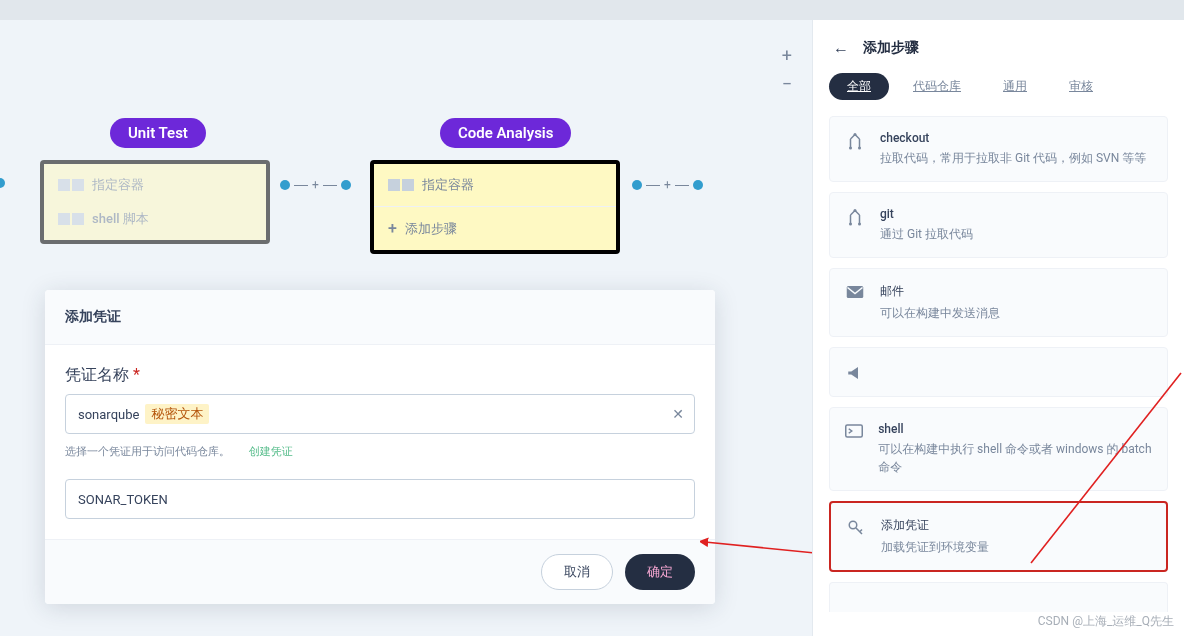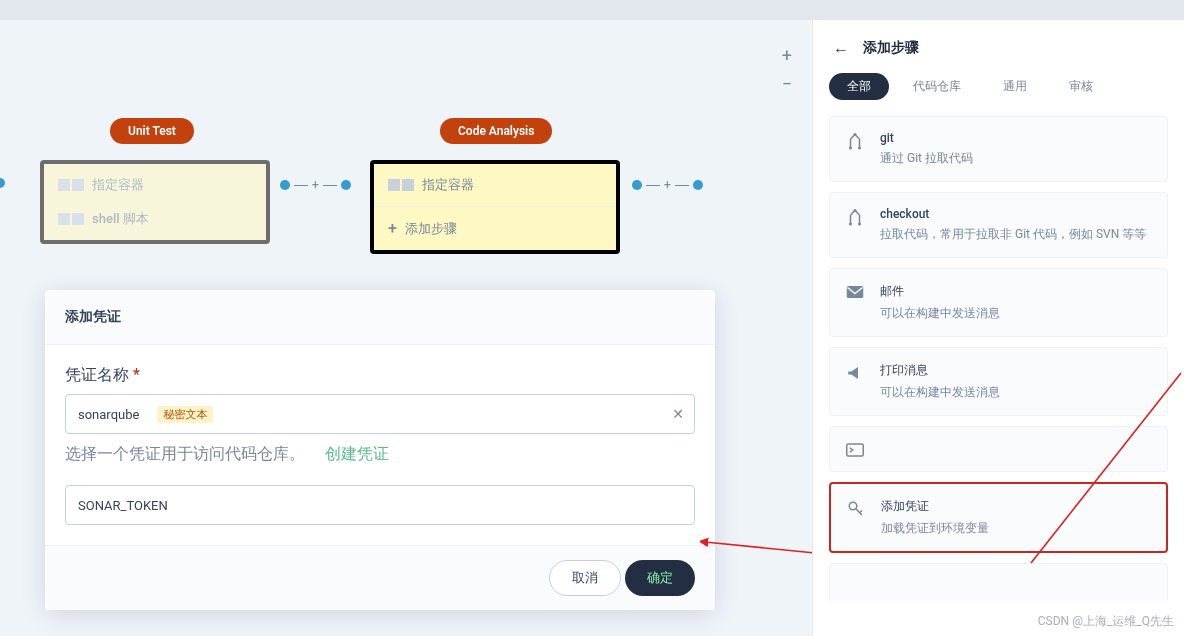--- a/index.html
+++ b/index.html
@@ -3,55 +3,55 @@
 <meta charset="utf-8">
 <style>
 * { box-sizing: border-box; margin: 0; padding: 0; font-family: -apple-system, BlinkMacSystemFont, "Segoe UI", Roboto, "Helvetica Neue", Arial, "PingFang SC", "Microsoft YaHei", sans-serif; }
 body { width: 1184px; height: 636px; background: #eff4f9; overflow: hidden; position: relative; }
 .topbar { height: 20px; background: #dbe1e7; opacity: 0.7; position: absolute; top:0; left:0; right:0; }
 .canvas { position: absolute; left:0; top:20px; bottom:0; right: 372px; }
 .sidebar { position: absolute; right:0; top:20px; bottom:0; width:372px; background:#fff; border-left:1px solid #e3e9ef; }
 .canvas-inner { position: relative; width:100%; height:100%; }
 .plusminus { position: absolute; right: 20px; top: 25px; color:#79879c; font-size:18px; }
 .plusminus div { height:28px; text-align:center; }
-.stage-label { position:absolute; background:#c2410c; color:#fff; border-radius:16px; font-size:12px; font-weight:600; padding:6px 18px; }
+.stage-label { position:absolute; background:#6d28d9; color:#fff; border-radius:16px; font-size:15px; font-weight:600; padding:6px 18px; }
 .stage-card { position:absolute; background:#fef9c3; border:4px solid #000000; border-radius:4px; }
 .stage-card.dim { opacity:0.55; }
 .stage-row { display:flex; align-items:center; gap:8px; padding:12px 14px; color:#79879c; font-size:13px; font-weight:500; }
 .stage-sub { padding:0 14px 14px 14px; color:#79879c; font-size:12px; }
 .stage-squares { display:inline-flex; gap:2px; }
 .sq { width:12px; height:12px; background:#c6d1dd; }
 .stage-plus { font-size:16px; color:#79879c; }
 .connector { position:absolute; display:flex; align-items:center; gap:4px; color:#79879c; font-size:14px; }
 .dot { width:10px; height:10px; border-radius:50%; background:#329dce; }
 .line { width:14px; height:1px; background:#79879c; }
 .tinyplus { font-size:12px; color:#79879c; }
 
 
 .modal-backdrop { position:absolute; left:45px; top:270px; width:670px; background:#fff; border-radius:4px; box-shadow:0 4px 24px rgba(36,46,66,0.15); }
 .modal-head { padding:18px 20px; border-bottom:1px solid #eef1f6; font-size:14px; font-weight:600; color:#36435c; background:#f9fbfd; border-radius:4px 4px 0 0;}
 .modal-body { padding:20px; }
 .field-lbl { font-size:16px; color:#36435c; margin-bottom:8px; }
 .req { color:#ca2621; }
 .input-wrap { position:relative; border:1px solid #c6d1dd; border-radius:4px; height:40px; display:flex; align-items:center; padding:0 12px; font-size:13px; color:#36435c; }
-.input-wrap .tag { background:#fef3c7; color:#b45309; font-size:11px; padding:1px 6px; border-radius:2px; margin-left:18px; }
+.input-wrap .tag { background:#fef3c7; color:#b45309; font-size:13px; padding:1px 6px; border-radius:2px; margin-left:6px; }
 .input-wrap .clear { position:absolute; right:10px; color:#79879c; font-size:14px; cursor:pointer; }
-.hint-row { font-size:16px; color:#79879c; margin-top:10px; margin-bottom:20px; }
+.hint-row { font-size:11px; color:#79879c; margin-top:10px; margin-bottom:20px; }
 .hint-row .create { color:#55bc8a; margin-left:16px; }
-.modal-foot { padding:14px 20px; background:#f9fbfd; border-top:1px solid #eef1f6; display:flex; justify-content:flex-end; gap:4px; border-radius:0 0 4px 4px;}
+.modal-foot { padding:14px 20px; background:#f9fbfd; border-top:1px solid #eef1f6; display:flex; justify-content:flex-end; gap:12px; border-radius:0 0 4px 4px;}
 .btn { border-radius:18px; padding:8px 22px; font-size:13px; font-weight:500; border:none; cursor:pointer; }
 .btn-cancel { background:#fff; border:1px solid #c6d1dd; color:#36435c; }
-.btn-ok { background:#242e42; color:#86efac; }
+.btn-ok { background:#242e42; color:#f9a8d4; }
 
 
 .side-head { display:flex; align-items:center; gap:14px; padding:18px 20px 16px 20px; }
 .side-back { font-size:16px; color:#36435c; }
 .side-title { font-size:14px; font-weight:600; color:#242e42; }
 .side-tabs { display:flex; gap:6px; padding:0 16px 16px 16px; }
-.side-tab { border-radius:14px; font-size:12px; padding:5px 18px; color:#79879c; }
+.side-tab { border-radius:14px; font-size:12px; padding:5px 18px; color:#79879c;text-decoration:underline; }
 .side-tab.active { background:#242e42; color:#fff; }
 .step-list { padding:0 16px; overflow-y:auto; height:calc(100% - 120px); }
 .step-item { background:#f9fbfd; border:1px solid #eef1f6; border-radius:4px; padding:14px; display:flex; gap:14px; margin-bottom:10px; }
 .step-item.sel { border:2px solid #ca2621; }
 .step-ico { width:22px; display:flex; align-items:flex-start; justify-content:center; color:#79879c; font-size:16px; padding-top:2px; }
 .step-txt .t { font-size:12px; color:#36435c; font-weight:500; }
 .step-txt .d { font-size:12px; color:#79879c; margin-top:4px; line-height:1.5; }
 
 
 .watermark { position:absolute; right:10px; bottom:6px; color:rgba(120,130,145,0.65); font-size:12px; pointer-events:none; }
@@ -169,67 +169,67 @@
     <div class="step-item">
       <div class="step-ico">
           <svg width="18" height="18" viewBox="0 0 24 24">
             <path d="M12 2 L6 8 M12 2 L18 8 M6 8 L6 20 M18 8 L18 20" stroke="#79879c" stroke-width="2" fill="none"></path>
             <circle cx="6" cy="20" r="2" fill="#79879c"></circle>
             <circle cx="18" cy="20" r="2" fill="#79879c"></circle>
             <circle cx="12" cy="2" r="2" fill="#79879c"></circle>
           </svg>
         </div>
       <div class="step-txt">
-          <div class="t">git</div>
-          <div class="d">通过 Git 拉取代码</div>
+          <div class="t">checkout</div>
+          <div class="d">拉取代码，常用于拉取非 Git 代码，例如 SVN 等等</div>
         </div>
     </div>
     <div class="step-item">
       <div class="step-ico">
           <svg width="18" height="18" viewBox="0 0 24 24">
             <path d="M12 2 L6 8 M12 2 L18 8 M6 8 L6 20 M18 8 L18 20" stroke="#79879c" stroke-width="2" fill="none"></path>
             <circle cx="6" cy="20" r="2" fill="#79879c"></circle>
             <circle cx="18" cy="20" r="2" fill="#79879c"></circle>
             <circle cx="12" cy="2" r="2" fill="#79879c"></circle>
           </svg>
         </div>
       <div class="step-txt">
-          <div class="t">checkout</div>
-          <div class="d">拉取代码，常用于拉取非 Git 代码，例如 SVN 等等</div>
+          <div class="t">git</div>
+          <div class="d">通过 Git 拉取代码</div>
         </div>
     </div>
     <div class="step-item">
       <div class="step-ico">
           <svg width="18" height="14" viewBox="0 0 24 18">
             <rect x="1" y="1" width="22" height="16" rx="2" fill="#79879c"></rect>
             <path d="M2 3 L12 11 L22 3" stroke="#f9fbfd" stroke-width="2" fill="none"></path>
           </svg>
         </div>
       <div class="step-txt">
           <div class="t">邮件</div>
           <div class="d">可以在构建中发送消息</div>
         </div>
     </div>
     <div class="step-item">
       <div class="step-ico">
           <svg width="18" height="18" viewBox="0 0 24 24">
             <path d="M3 10 L3 14 L7 14 L16 20 L16 4 L7 10 Z" fill="#79879c"></path>
           </svg>
         </div>
-      <div class="step-txt">
-          <div class="t">打印消息</div>
-          <div class="d">可以在构建中发送消息</div>
-        </div>
     </div>
     <div class="step-item">
       <div class="step-ico">
           <svg width="18" height="14" viewBox="0 0 24 18">
             <rect x="1" y="1" width="22" height="16" rx="2" fill="none" stroke="#79879c" stroke-width="2"></rect>
             <path d="M5 6 L9 9 L5 12" stroke="#79879c" stroke-width="2" fill="none"></path>
           </svg>
+        </div>
+      <div class="step-txt">
+          <div class="t">shell</div>
+          <div class="d">可以在构建中执行 shell 命令或者 windows 的 batch 命令</div>
         </div>
     </div>
     <div class="step-item sel">
       <div class="step-ico">
           <svg width="18" height="18" viewBox="0 0 24 24">
             <circle cx="8" cy="8" r="5" fill="none" stroke="#79879c" stroke-width="2"></circle>
             <path d="M12 12 L20 20 M17 17 L20 14" stroke="#79879c" stroke-width="2"></path>
           </svg>
         </div>
       <div class="step-txt">

